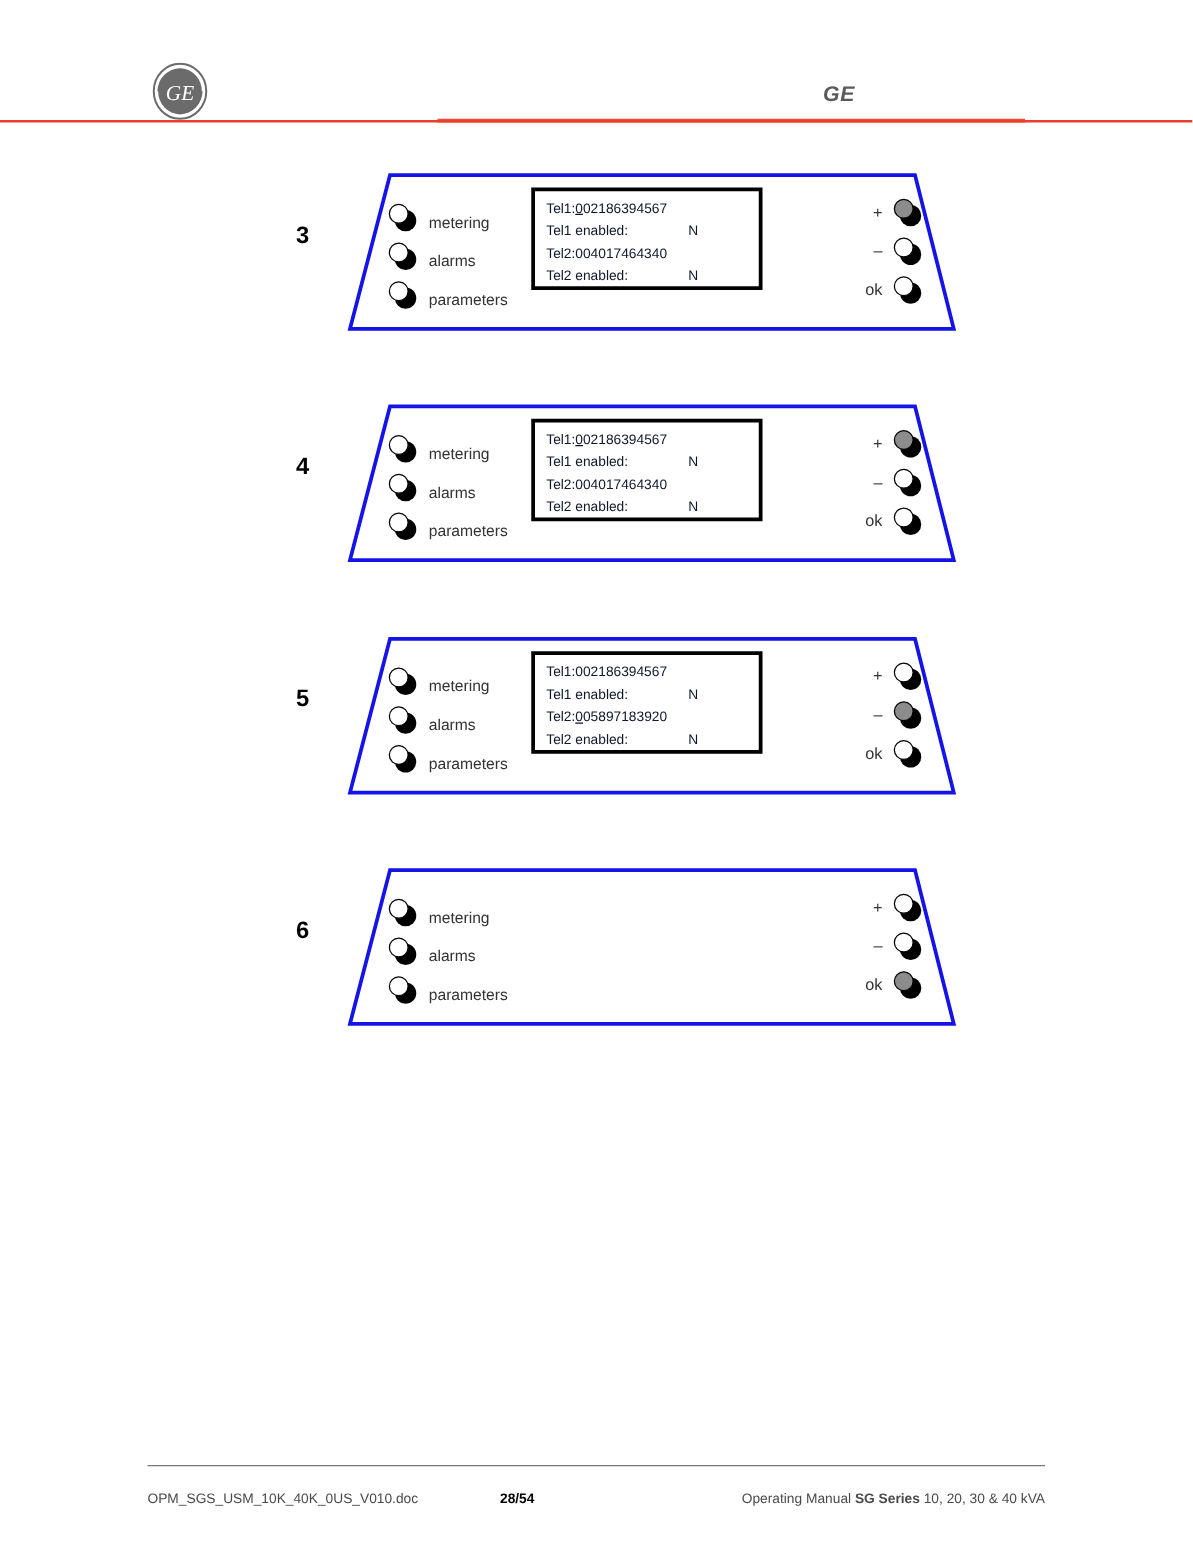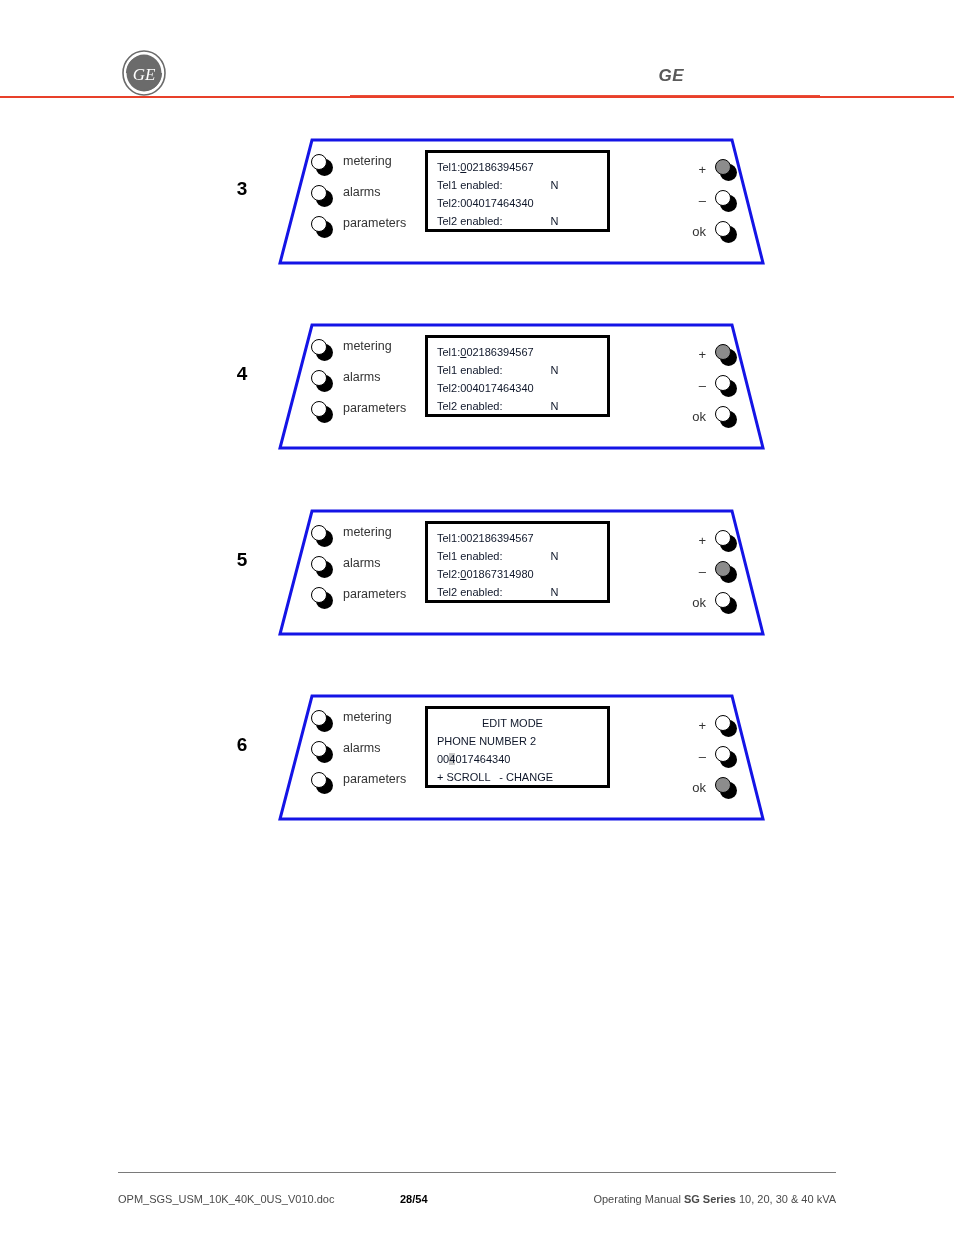--- a/index.html
+++ b/index.html
@@ -93,21 +93,21 @@
   .side-buttons {
     position: absolute;
     left: 40px;
     top: 22px;
     width: 140px;
   }
   .side-btn-row {
     position: relative;
     height: 31px;
     display: flex;
-    align-items: flex-start;
+    align-items: flex-end;
   }
   .btn-wrap {
     position: relative;
     width: 26px;
     height: 22px;
     flex: 0 0 auto;
   }
   .btn-shadow {
     position: absolute;
     left: 6px;
@@ -385,21 +385,21 @@
             <div class="btn-wrap">
               <div class="btn-shadow"></div>
               <div class="btn-face"></div>
             </div>
             <span class="side-btn-label">parameters</span>
           </div>
         </div>
         <div class="lcd">
           <div class="lcd-line"><span>Tel1:002186394567</span></div>
           <div class="lcd-line"><span>Tel1 enabled:</span><span class="lcd-flag">N</span></div>
-          <div class="lcd-line"><span>Tel2:</span><span class="cursor-underline">0</span><span>01867314980</span></div>
+          <div class="lcd-line"><span>Tel2:</span><span class="cursor-underline">0</span><span>05897183920</span></div>
           <div class="lcd-line"><span>Tel2 enabled:</span><span class="lcd-flag">N</span></div>
         </div>
         <div class="ctrl-buttons">
           <div class="ctrl-btn-row">
             <span class="ctrl-btn-label">+</span>
             <div class="btn-wrap">
               <div class="btn-shadow"></div>
               <div class="btn-face"></div>
             </div>
           </div>
@@ -442,26 +442,20 @@
             <span class="side-btn-label">alarms</span>
           </div>
           <div class="side-btn-row">
             <div class="btn-wrap">
               <div class="btn-shadow"></div>
               <div class="btn-face"></div>
             </div>
             <span class="side-btn-label">parameters</span>
           </div>
         </div>
-        <div class="lcd centered">
-          <div class="lcd-line center"><span>EDIT MODE</span></div>
-          <div class="lcd-line"><span>PHONE NUMBER 2</span></div>
-          <div class="lcd-line"><span>00</span><span class="cursor-block">4</span><span>017464340</span></div>
-          <div class="lcd-line"><span>+ SCROLL   - CHANGE</span></div>
-        </div>
         <div class="ctrl-buttons">
           <div class="ctrl-btn-row">
             <span class="ctrl-btn-label">+</span>
             <div class="btn-wrap">
               <div class="btn-shadow"></div>
               <div class="btn-face"></div>
             </div>
           </div>
           <div class="ctrl-btn-row">
             <span class="ctrl-btn-label">–</span>

